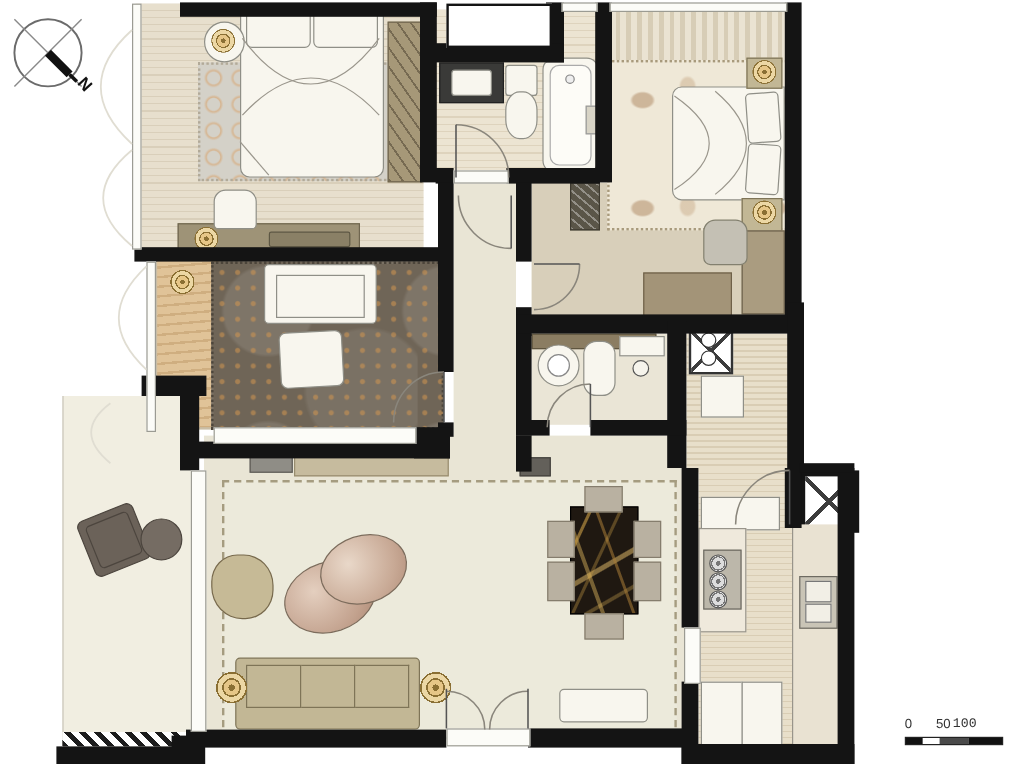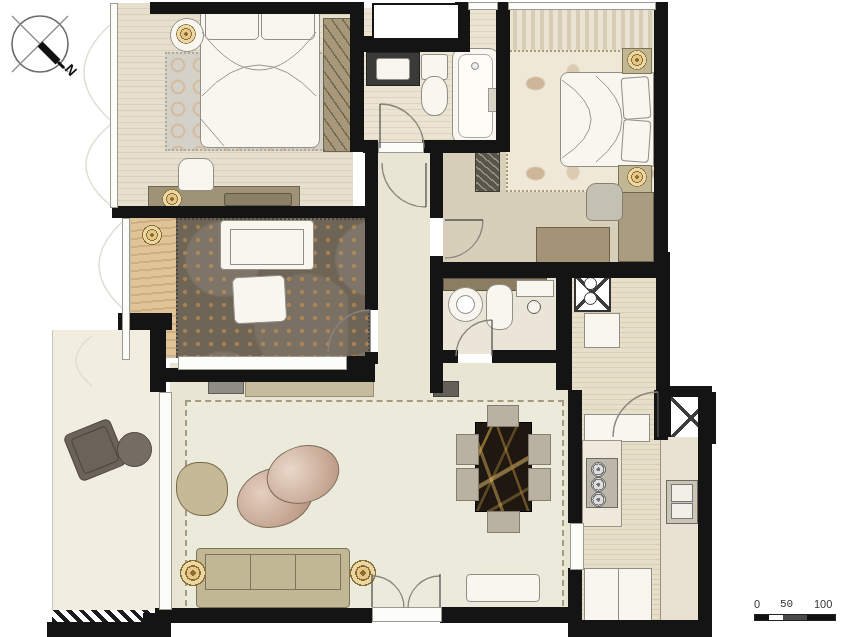--- a/index.html
+++ b/index.html
@@ -281,22 +281,22 @@
       <line x1="68" y1="16" x2="12" y2="72" stroke="#8a8a8a" stroke-width="1.2"></line>
       <line x1="40" y1="44" x2="58" y2="62" stroke="#111" stroke-width="7"></line>
       <line x1="58" y1="62" x2="64" y2="68" stroke="#111" stroke-width="3"></line>
     </g>
   </svg>
 
   <span id="north-label" style="left:66px;top:62px;">N</span>
 
   <div id="scale-wrap">
     <span class="scale-num" style="left:2px;">0</span>
-    <span class="scale-num" style="left:28px;font-family:Liberation Mono, monospace;">50</span>
-    <span class="scale-num" style="left:62px;">100</span>
+    <span class="scale-num" style="left:28px;">50</span>
+    <span class="scale-num" style="left:42px;font-family:Liberation Mono, monospace;">100</span>
     <div id="scale-bar">
       <div style="width:14px;background:#111;"></div>
       <div style="width:14px;background:#fff;"></div>
       <div style="width:24px;background:#4a4a4a;"></div>
       <div style="width:28px;background:#111;"></div>
     </div>
   </div>
 
 </div>
 

